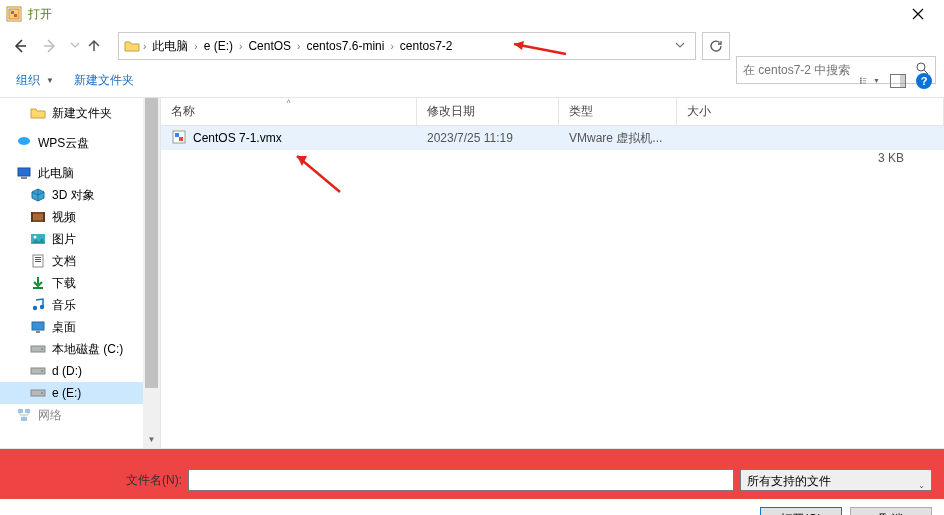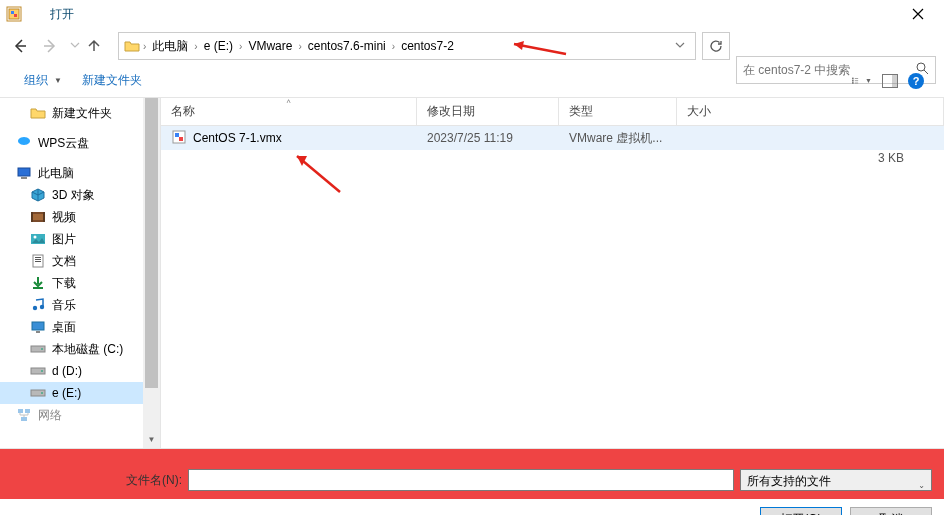--- a/index.html
+++ b/index.html
@@ -2,41 +2,41 @@
 <html><head>
 <meta charset="utf-8">
 <style>
   * { box-sizing: border-box; margin: 0; padding: 0; font-family: "Microsoft YaHei", "Segoe UI", sans-serif; font-size: 12px; }
   body { width: 944px; height: 515px; background: #fff; color: #000; position: relative; overflow: hidden; }
 
   
   .titlebar { height: 28px; display: flex; align-items: center; padding: 0 6px; justify-content: space-between; }
   .titlebar .left-group { display: flex; align-items: center; gap: 6px; }
   .titlebar .app-icon { width: 16px; height: 16px; }
-  .titlebar .title-text { font-size: 12px; color: #0c4a6e; margin-left: 22px; }
+  .titlebar .title-text { font-size: 12px; color: #4d7c0f; }
   .titlebar .close { width: 40px; height: 24px; display:flex; align-items:center; justify-content:center; font-size:14px; cursor:pointer; }
 
   
   .navbar { height: 36px; display: flex; align-items: center; padding: 0 8px; }
   .nav-btn { width: 24px; height: 24px; display: flex; align-items: center; justify-content: center; margin-right: 6px; color: #888; }
   .nav-btn.enabled { color: #000; }
   .nav-sep { color: #ccc; margin: 0 2px; }
   .up-btn { color:#555; }
   .breadcrumb-wrap { flex: 1; display:flex; align-items:center; border:1px solid #ccc; height:28px; margin: 0 6px; padding: 0 4px; }
   .bc-folder-icon { width:18px; height:18px; display:flex; align-items:center; justify-content:center; }
   .bc-chev { color:#777; font-size:10px; margin:0 2px; }
   .bc-item { padding: 2px 4px; cursor:pointer; }
   .bc-recent { margin-left:auto; color:#777; padding:0 6px; font-size:10px; }
   .refresh-btn { width:28px; height:28px; border:1px solid #ccc; display:flex; align-items:center; justify-content:center; margin-right:6px; }
   .search-box { width:200px; height:28px; border:1px solid #ccc; display:flex; align-items:center; padding:0 6px;margin-top:48px; }
   .search-box input { border:none; outline:none; flex:1; font-size:12px; color:#555; }
   .search-box .sicon { color:#555; }
 
   
-  .toolbar { height: 34px; border-bottom: 1px solid #e5e5e5; display:flex; padding: 0 20px; }
+  .toolbar { height: 34px; border-bottom: 1px solid #e5e5e5; display:flex; padding: 0 12px; }
   .tb-item { display:flex; align-items:center; gap:4px; color:#1a6fbf; cursor:pointer; padding:2px 4px; margin-right:12px; font-size:12px; }
   .tb-item .caret { font-size:8px; color:#555; margin-left:2px; }
   .tb-right { margin-left:auto; display:flex; align-items:center; gap:8px; }
   .tb-icon { width:20px; height:20px; display:flex; align-items:center; justify-content:center; color:#555; cursor:pointer;}
   .help-icon { color:#fff; background:#0a73d9; border-radius:50%; width:16px; height:16px; font-size:11px; font-weight:bold; }
 
   
   .mainarea { display:flex; height: 350px; }
 
   .sidebar { width:161px; border-right:1px solid #e5e5e5; position:relative; padding:4px 0; }
@@ -132,21 +132,21 @@
     <span class="bc-folder-icon">
       <svg width="16" height="16" viewBox="0 0 16 16">
           <path d="M1 4 h5 l1 2 h8 v7 h-14 z" fill="#ffd76a" stroke="#c9a23f"></path>
         </svg>
     </span>
     <span class="bc-chev">›</span>
     <span class="bc-item">此电脑</span>
     <span class="bc-chev">›</span>
     <span class="bc-item">e (E:)</span>
     <span class="bc-chev">›</span>
-    <span class="bc-item">VMware</span>
+    <span class="bc-item">CentOS</span>
     <span class="bc-chev">›</span>
     <span class="bc-item">centos7.6-mini</span>
     <span class="bc-chev">›</span>
     <span class="bc-item">centos7-2</span>
     <span class="bc-recent">
       <svg width="10" height="10" viewBox="0 0 10 10">
           <path d="M1 3 L5 7 L9 3" stroke="#777" stroke-width="1.2" fill="none"></path>
         </svg>
     </span>
   </div>

